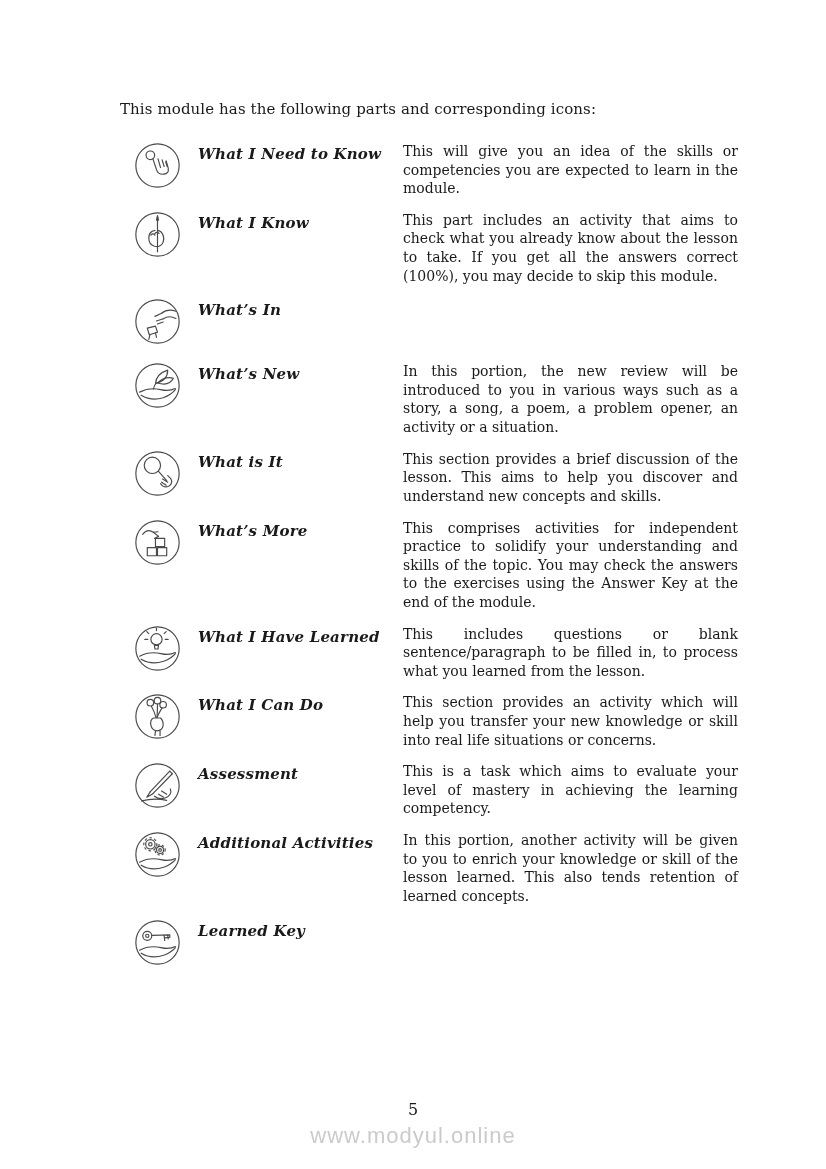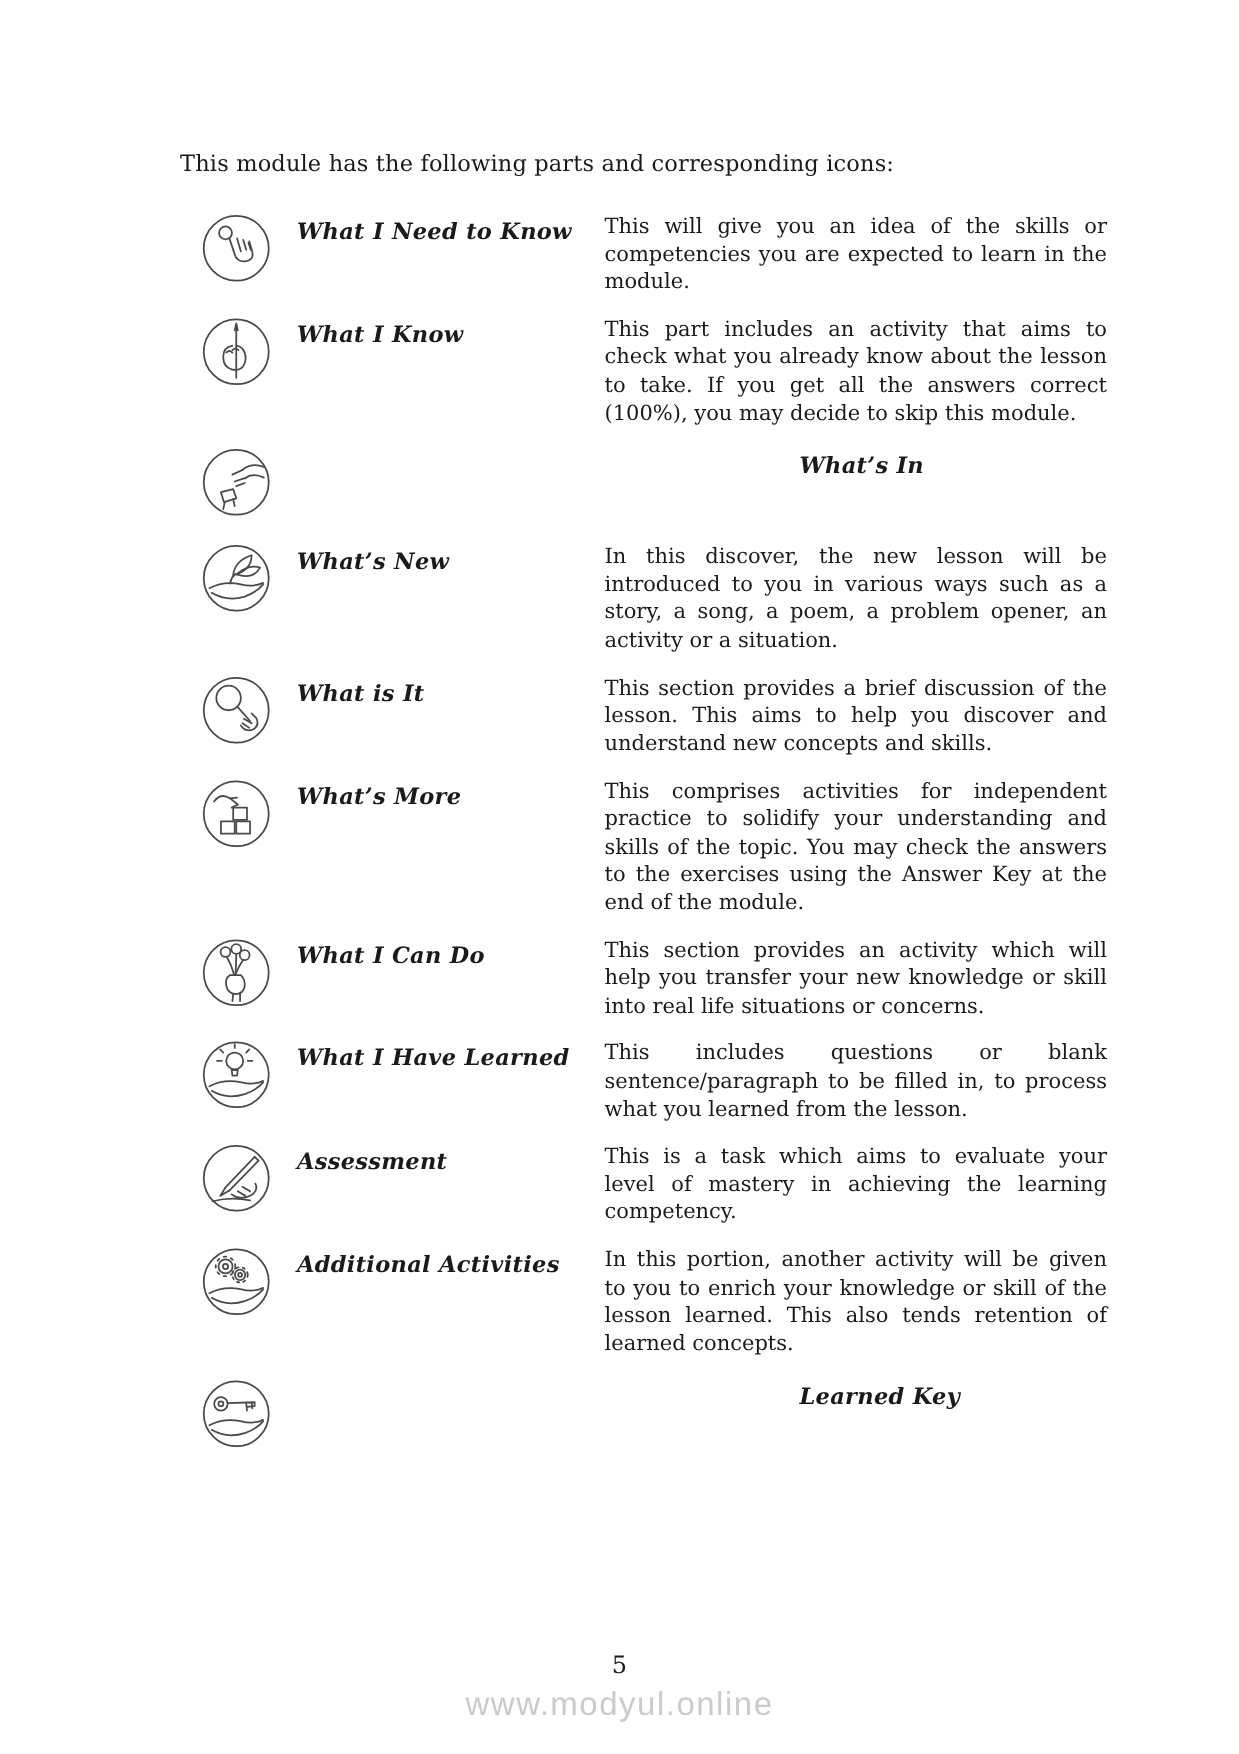--- a/index.html
+++ b/index.html
@@ -21,21 +21,20 @@
   .intro {
     font-size: 15px;
     letter-spacing: 0.1px;
     margin-bottom: 24px;
   }
   .row {
     display: flex;
     align-items: flex-start;
     margin-bottom: 13px;
     min-height: 48px;
-    justify-content: space-between;
   }
   .icon-cell {
     width: 78px;
     flex: 0 0 78px;
     padding-left: 14px;
   }
   .icon { display: inline-block; width: 47px; height: 47px; }
   .icon svg { width: 47px; height: 47px; display: block; }
   .label-cell {
     width: 205px;
@@ -235,21 +234,21 @@
 
   <div class="row">
     <div class="icon-cell">
       <span class="icon">
         <svg xmlns="http://www.w3.org/2000/svg">
               <use href="#hand-sprout-icon" xlink:href="#hand-sprout-icon"></use>
             </svg>
       </span>
     </div>
     <div class="label-cell">What’s New</div>
-    <div class="desc-cell">In this discover, the new lesson will be introduced to you in various ways such as a story, a song, a poem, a problem opener, an activity or a situation.</div>
+    <div class="desc-cell">In this portion, the new review will be introduced to you in various ways such as a story, a song, a poem, a problem opener, an activity or a situation.</div>
   </div>
 
   <div class="row">
     <div class="icon-cell">
       <span class="icon">
         <svg xmlns="http://www.w3.org/2000/svg">
               <use href="#magnifying-glass-icon" xlink:href="#magnifying-glass-icon"></use>
             </svg>
       </span>
     </div>
@@ -266,44 +265,44 @@
       </span>
     </div>
     <div class="label-cell">What’s More</div>
     <div class="desc-cell">This comprises activities for independent practice to solidify your understanding and skills of the topic. You may check the answers to the exercises using the Answer Key at the end of the module.</div>
   </div>
 
   <div class="row">
     <div class="icon-cell">
       <span class="icon">
         <svg xmlns="http://www.w3.org/2000/svg">
+              <use href="#lightbulb-hand-icon" xlink:href="#lightbulb-hand-icon"></use>
+            </svg>
+      </span>
+    </div>
+    <div class="label-cell">What I Have Learned</div>
+    <div class="desc-cell">This includes questions or blank sentence/paragraph to be filled in, to process what you learned from the lesson.</div>
+  </div>
+
+  <div class="row">
+    <div class="icon-cell">
+      <span class="icon">
+        <svg xmlns="http://www.w3.org/2000/svg">
               <use href="#hand-flowers-icon" xlink:href="#hand-flowers-icon"></use>
             </svg>
       </span>
     </div>
     <div class="label-cell">What I Can Do</div>
     <div class="desc-cell">This section provides an activity which will help you transfer your new knowledge or skill into real life situations or concerns.</div>
   </div>
 
   <div class="row">
     <div class="icon-cell">
       <span class="icon">
         <svg xmlns="http://www.w3.org/2000/svg">
-              <use href="#lightbulb-hand-icon" xlink:href="#lightbulb-hand-icon"></use>
-            </svg>
-      </span>
-    </div>
-    <div class="label-cell">What I Have Learned</div>
-    <div class="desc-cell">This includes questions or blank sentence/paragraph to be filled in, to process what you learned from the lesson.</div>
-  </div>
-
-  <div class="row">
-    <div class="icon-cell">
-      <span class="icon">
-        <svg xmlns="http://www.w3.org/2000/svg">
               <use href="#hand-writing-icon" xlink:href="#hand-writing-icon"></use>
             </svg>
       </span>
     </div>
     <div class="label-cell">Assessment</div>
     <div class="desc-cell">This is a task which aims to evaluate your level of mastery in achieving the learning competency.</div>
   </div>
 
   <div class="row">
     <div class="icon-cell">

